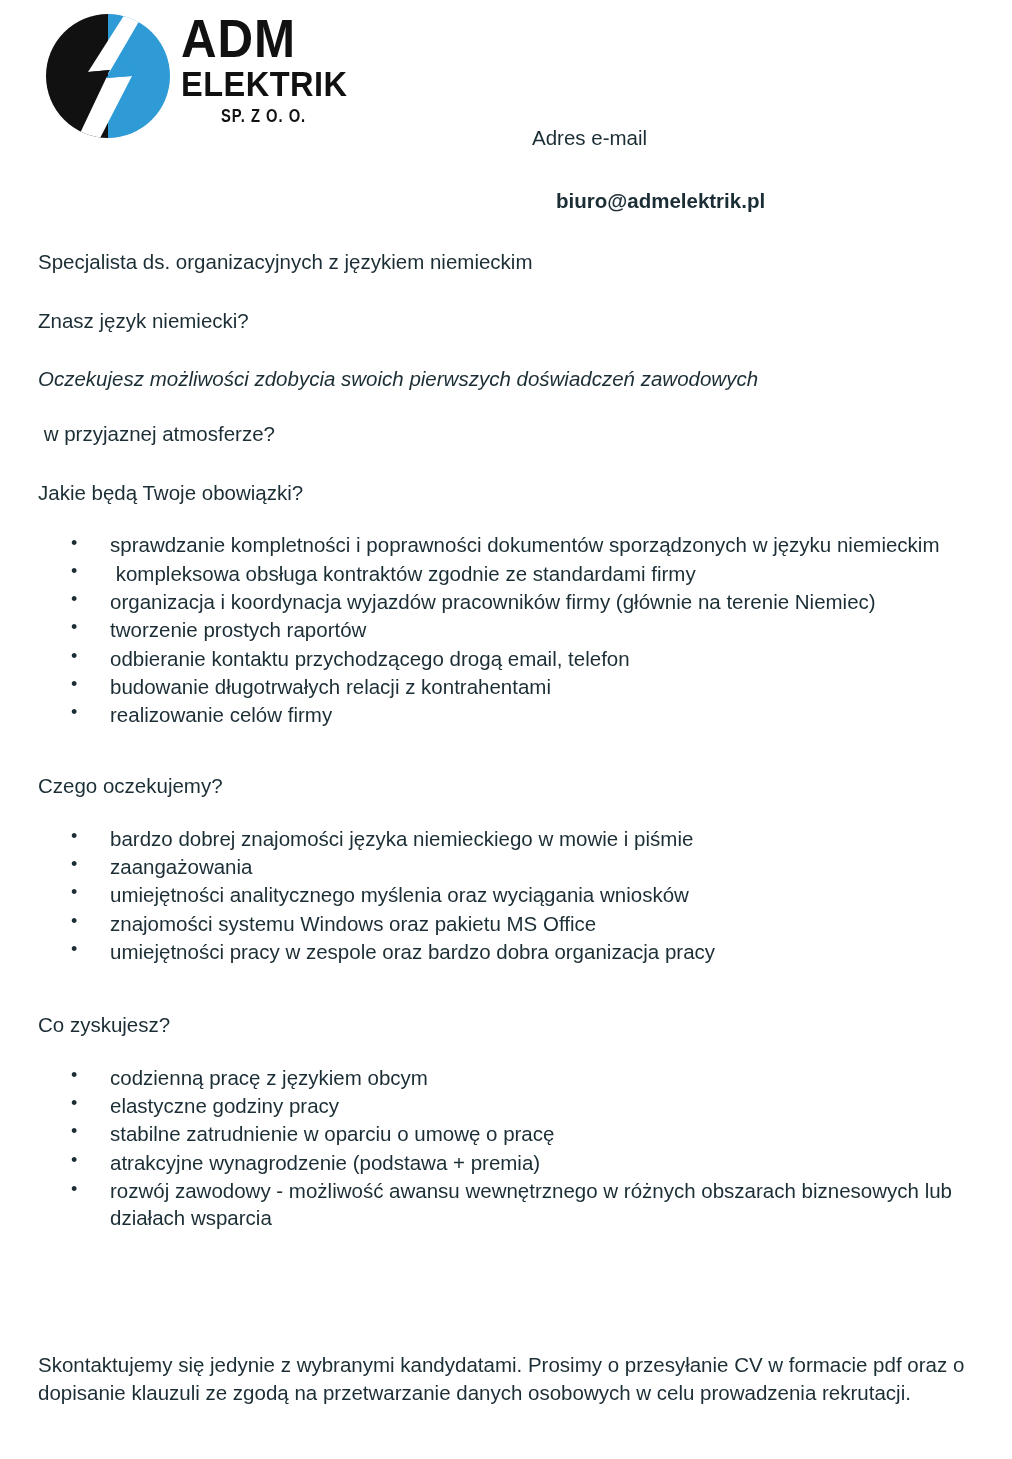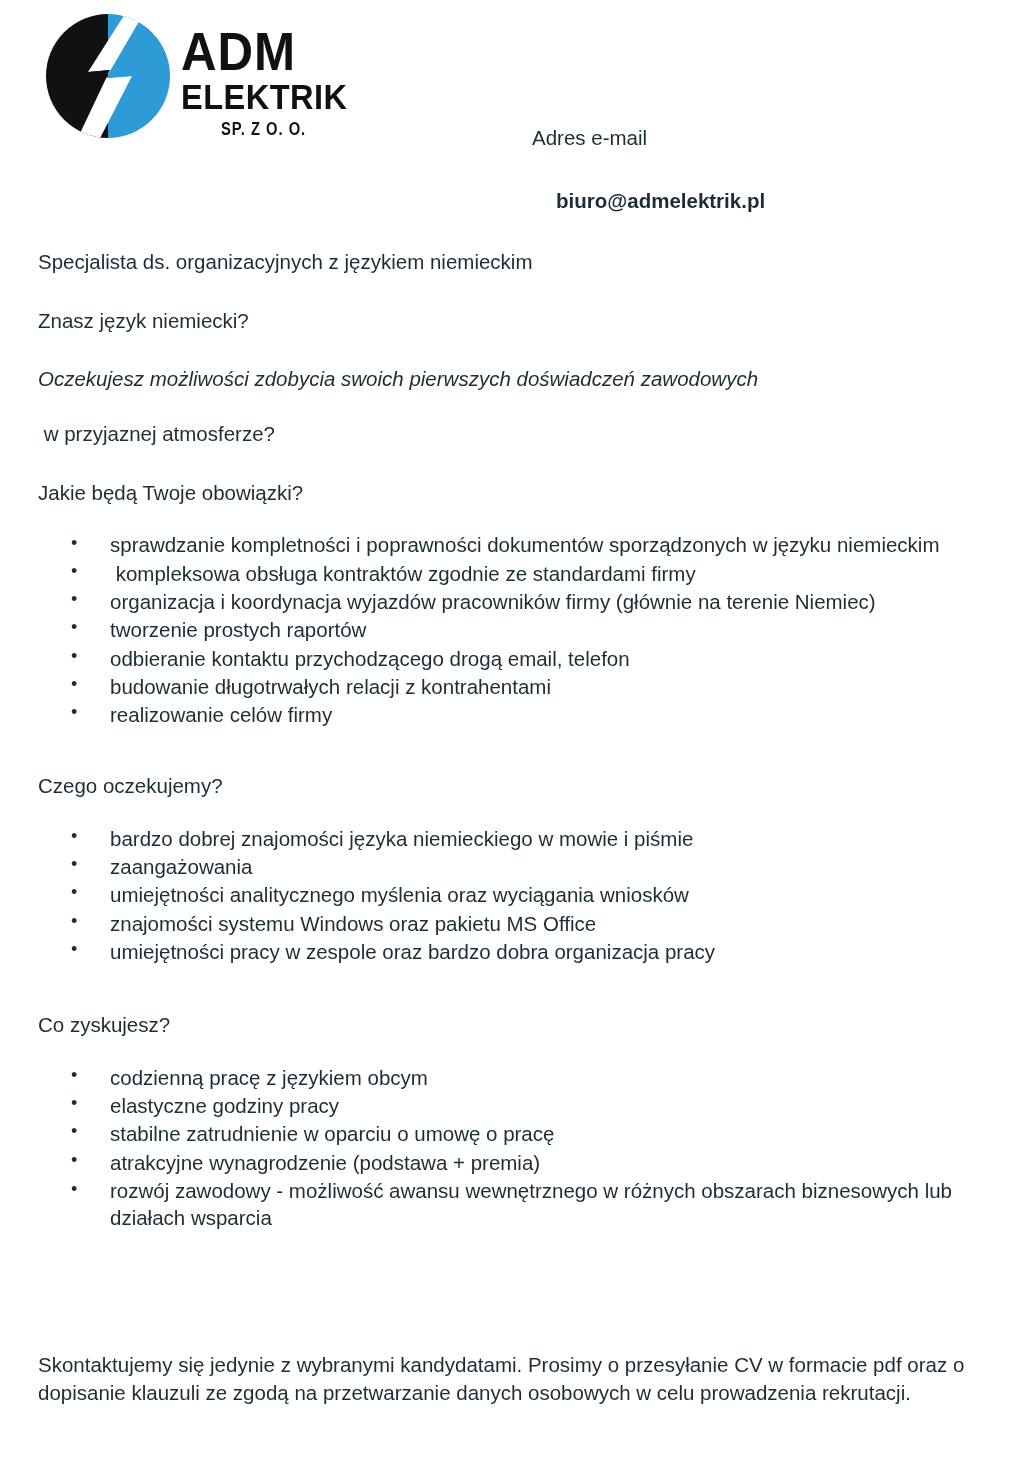--- a/index.html
+++ b/index.html
@@ -30,21 +30,21 @@
   .logo-mark {
     position: absolute;
     left: 0px;
     top: 4px;
     width: 128px;
     height: 128px;
   }
   .logo-text {
     position: absolute;
     left: 137px;
-    top: 19px;
+    top: 6px;
     width: 180px;
     line-height: 1;
   }
   .logo-adm {
     font-family: "Liberation Sans", sans-serif;
     font-weight: bold;
     font-size: 53px;
     letter-spacing: 1px;
     color: #111111;
     transform: scaleX(0.93);

